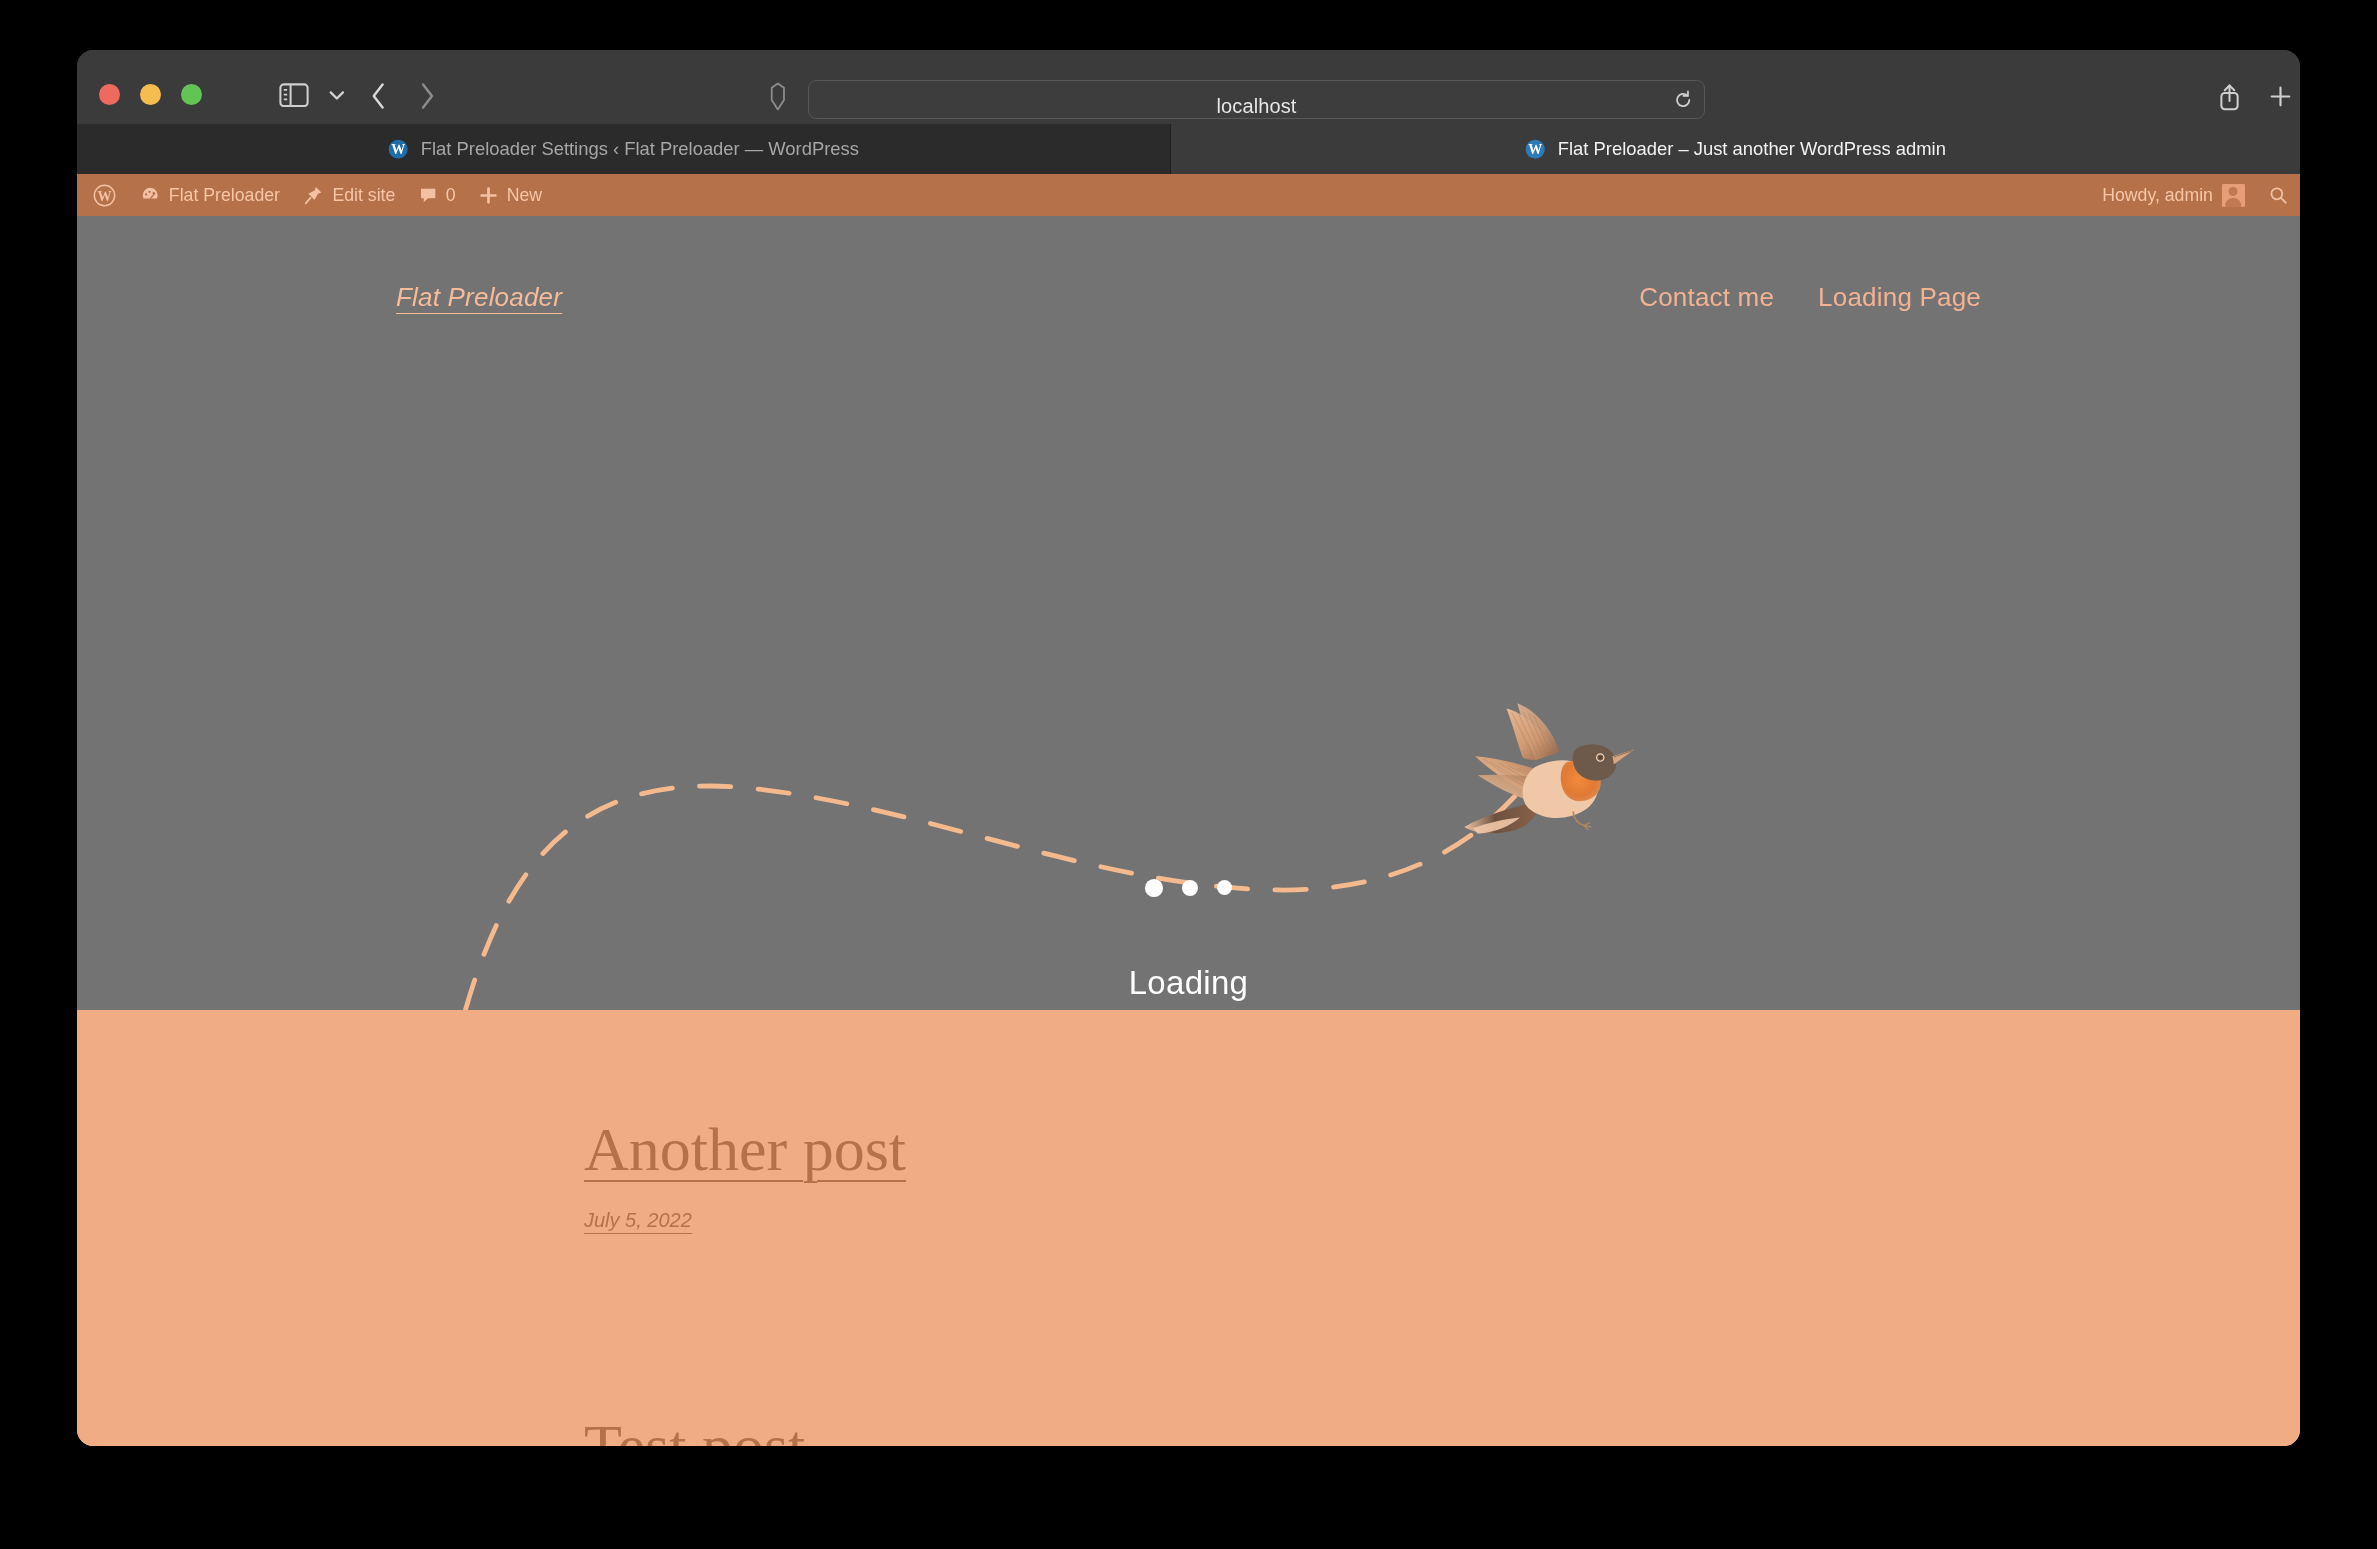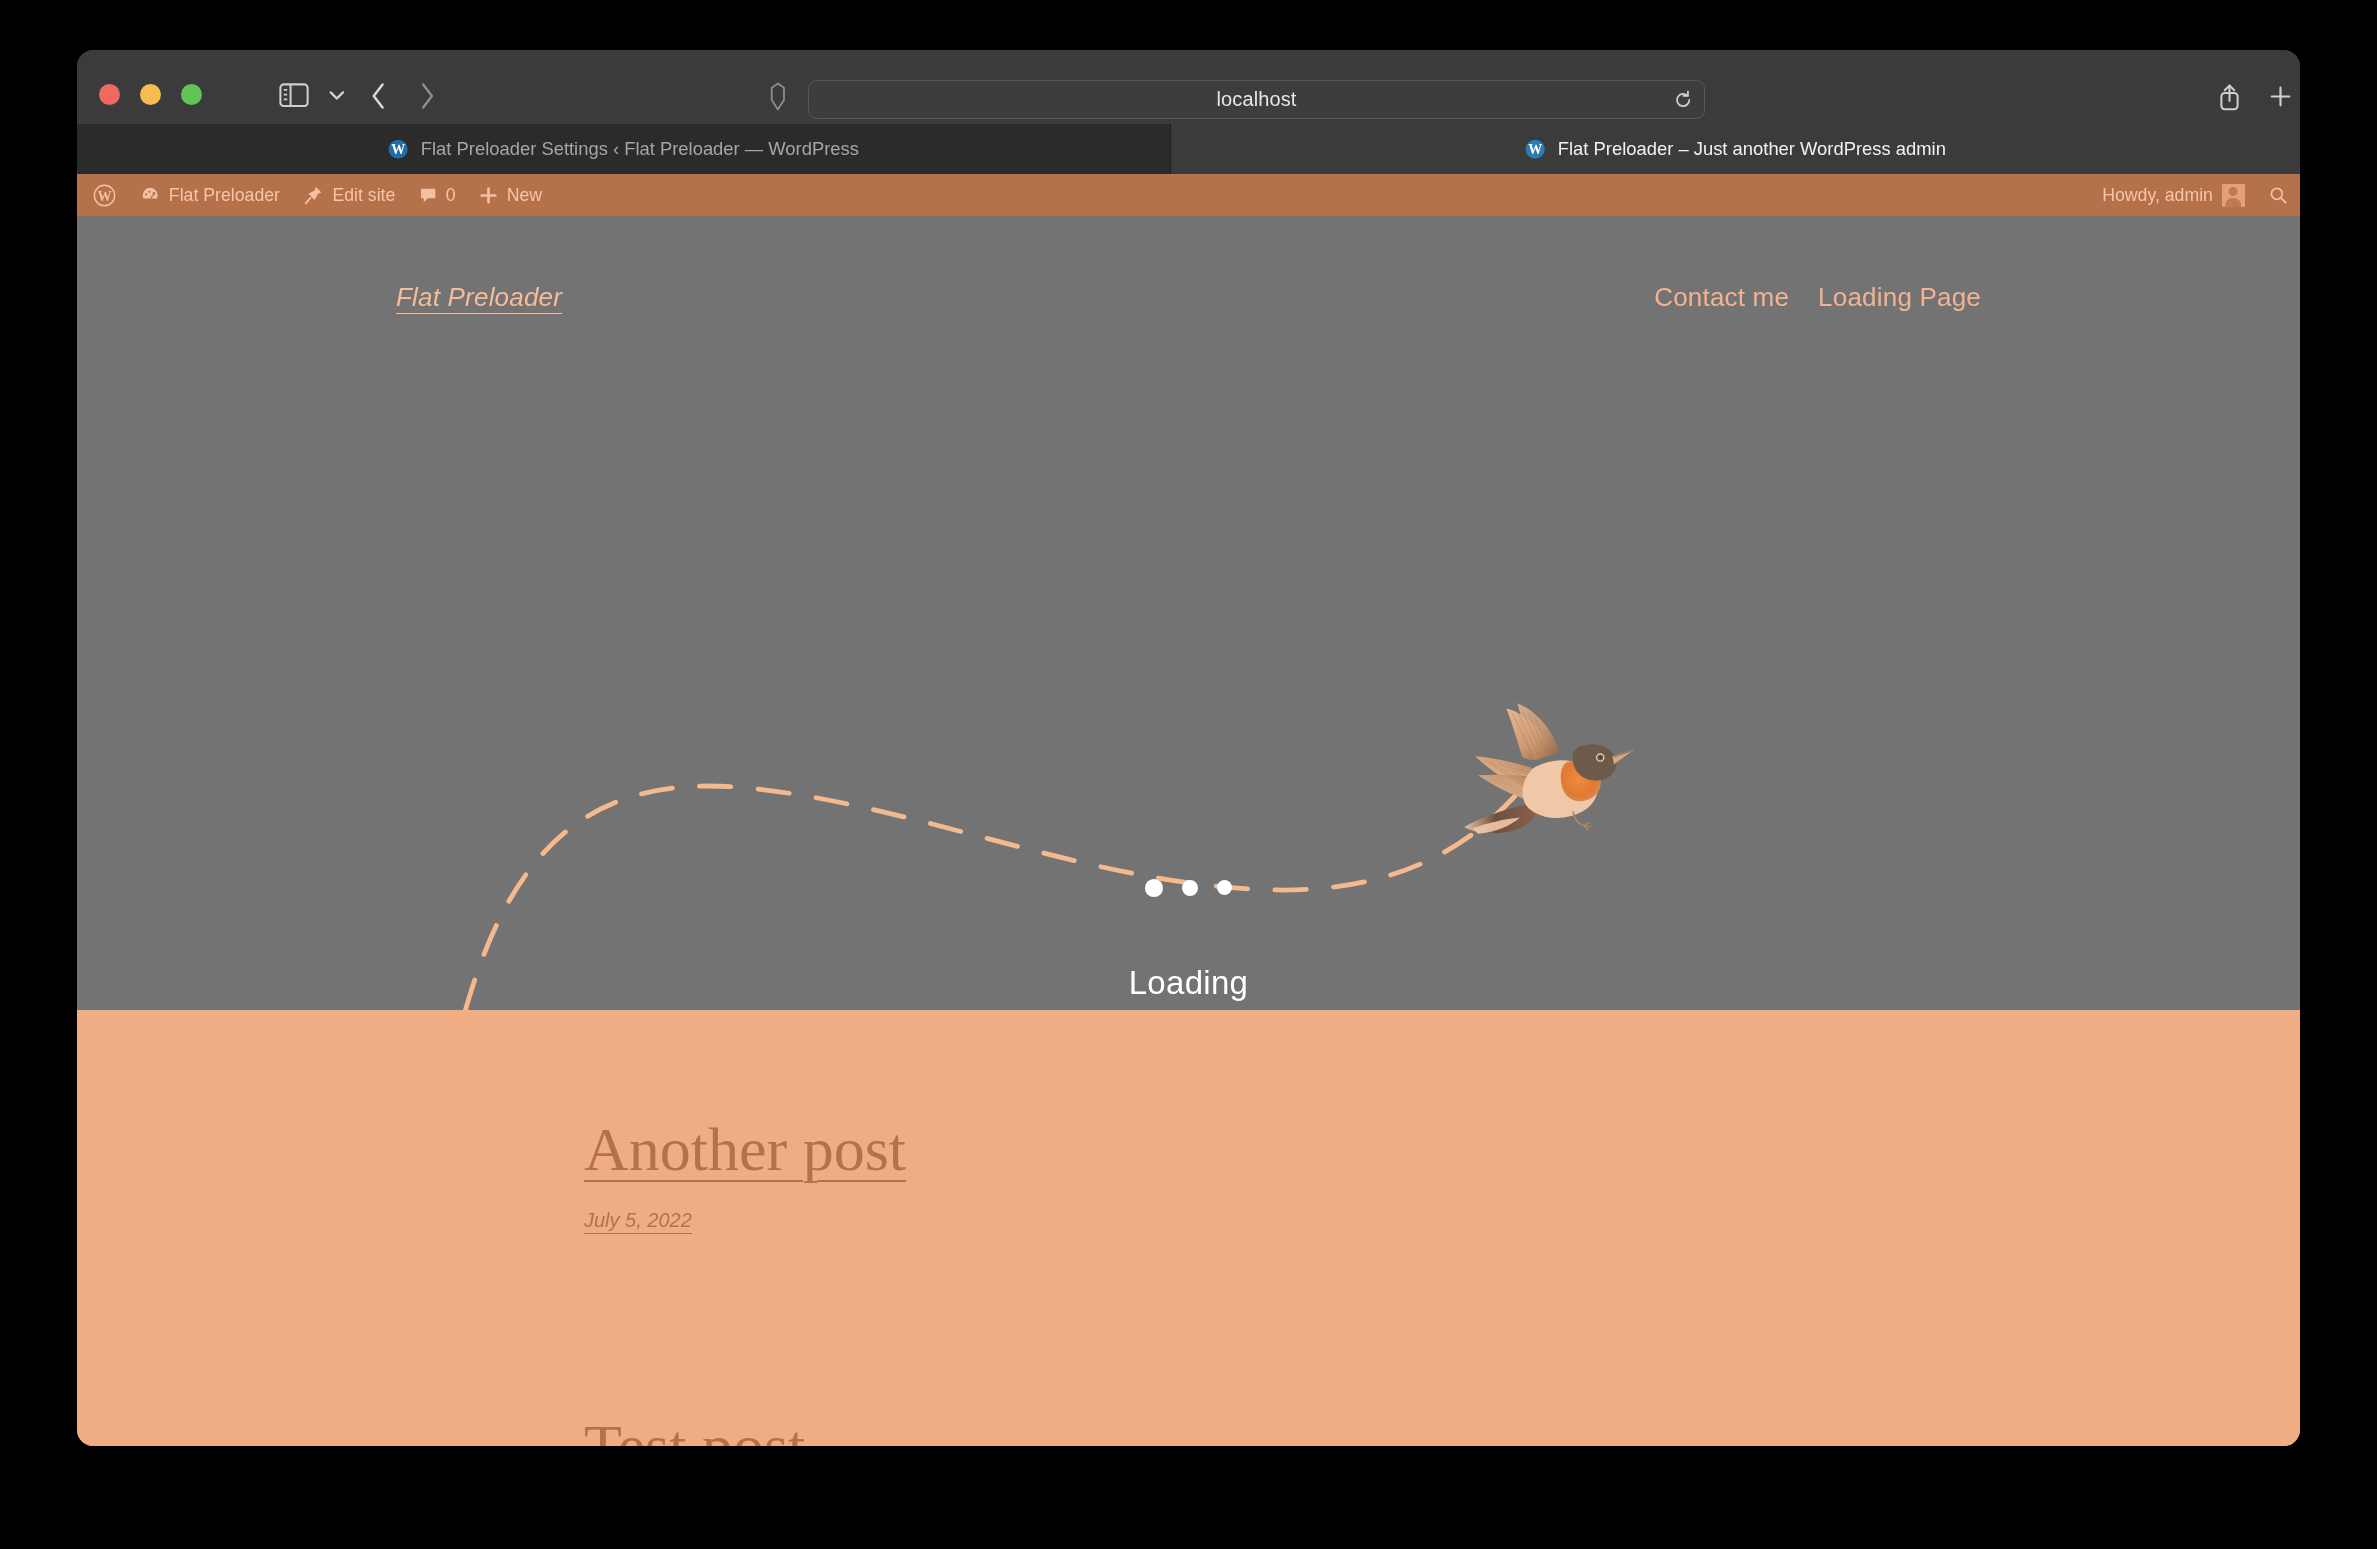--- a/index.html
+++ b/index.html
@@ -66,21 +66,21 @@
   #addressbar {
     position: absolute;
     left: 731px;
     top: 30px;
     width: 895px;
     height: 37px;
     border: 1.4px solid #585858;
     border-radius: 8.2px;
     background: #3d3d3d;
     display: flex;
-    align-items: center;
+    align-items: flex-end;
     justify-content: center;
   }
   #addressbar-text {
     color: #e6e6e6;
     font-size: 20px;
     letter-spacing: 0.1px;
   }
   #reload-icon {
     position: absolute;
     right: 11px;
@@ -201,21 +201,21 @@
     font-style: italic;
     color: #f6bb99;
     text-decoration: underline;
     text-underline-offset: 6.8px;
     text-decoration-thickness: 1.4px;
     letter-spacing: 0.2px;
   }
   #site-nav {
     margin-left: auto;
     display: flex;
-    gap: 29px;
+    gap: 44px;
     text-align: right;
   }
   .nav-link {
     font-size: 26px;
     color: #f3b291;
     letter-spacing: 0.2px;
   }
 
   #post-list {
     position: absolute;

